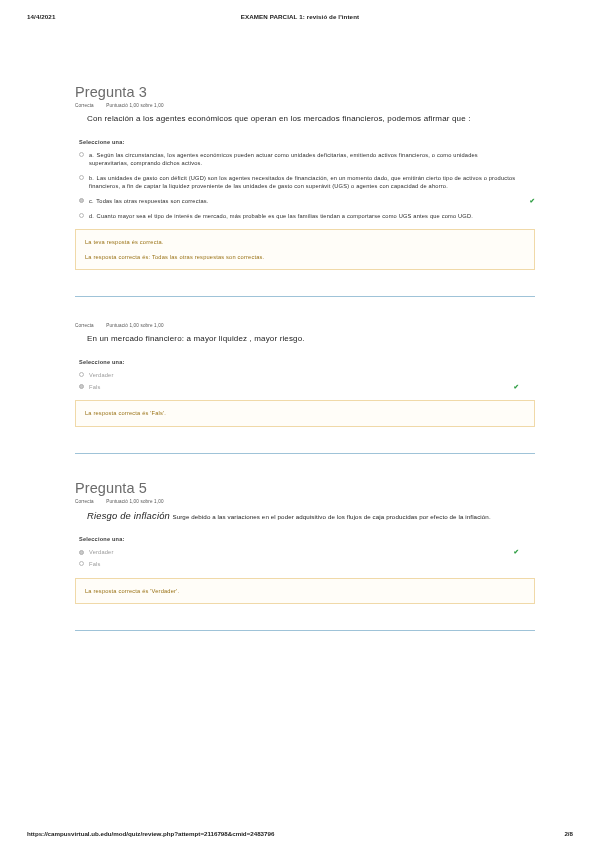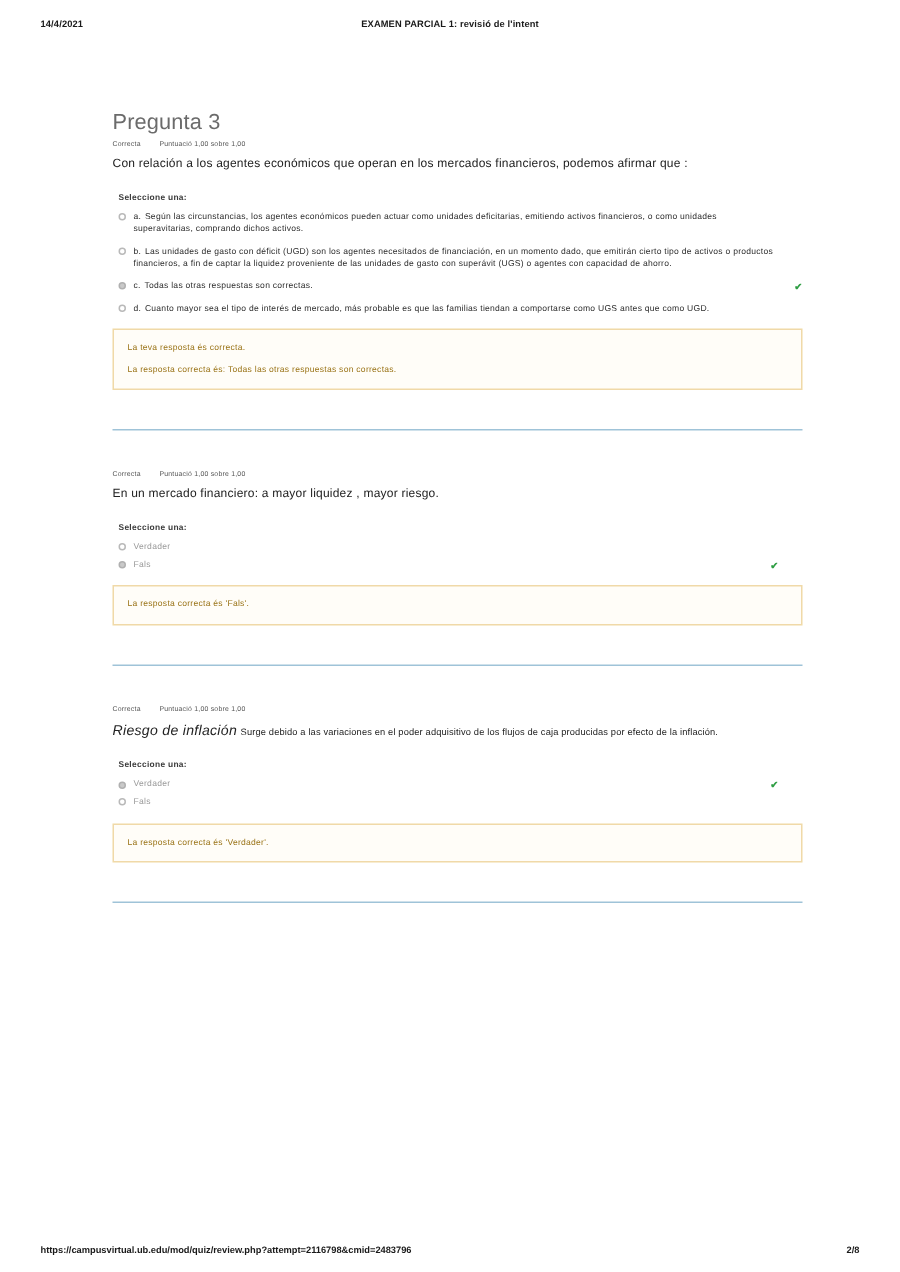--- a/index.html
+++ b/index.html
@@ -38,21 +38,21 @@
     color: #1a1a1a;
     font-weight: bold;
   }
   .print-footer .pf-url { position: absolute; left: 27px; }
   .print-footer .pf-page { position: absolute; right: 27px; }
 
   
   .content {
     position: absolute;
     left: 75px;
-    top: 74px;
+    top: 84px;
     width: 460px;
   }
 
   .question-block { position: relative; }
 
   .q-title {
     font-size: 14.5px;
     font-weight: normal;
     color: #6b6b6b;
     margin: 0 0 3px 0;
@@ -64,21 +64,21 @@
     margin: 0 0 6px 0;
     letter-spacing: .15px;
     white-space: nowrap;
   }
   .q-meta .state { margin-right: 11px; }
 
   .q-text {
     font-size: 8px;
     color: #222222;
     line-height: 1.35;
-    margin: 0 0 14px 0;
+    margin: 0 0 14px 12px;
     letter-spacing: .15px;
   }
   .q-text .lead-big {
     font-size: 9.4px;
     color: #222;
     letter-spacing: .2px;
     font-style: italic;
   }
   .q-text .lead-rest {
     font-size: 6.2px;
@@ -248,20 +248,21 @@
     </ul>
 
     <div class="feedback">
       <p>La resposta correcta és 'Fals'.</p>
     </div>
   </section>
 
   <hr class="divider">
 
   <section class="question-block">
+    <h2 class="q-title">Pregunta 5</h2>
     <div class="q-meta">
       <span class="state">Correcta</span>
       <span class="grade">Puntuació 1,00 sobre 1,00</span>
     </div>
     <p class="q-text">
       <span class="lead-big">Riesgo de inflación</span>
       <span class="lead-rest">Surge debido a las variaciones en el poder adquisitivo de los flujos de caja producidas por efecto de la inflación.</span>
     </p>
 
     <div class="answer-label">Seleccione una:</div>

